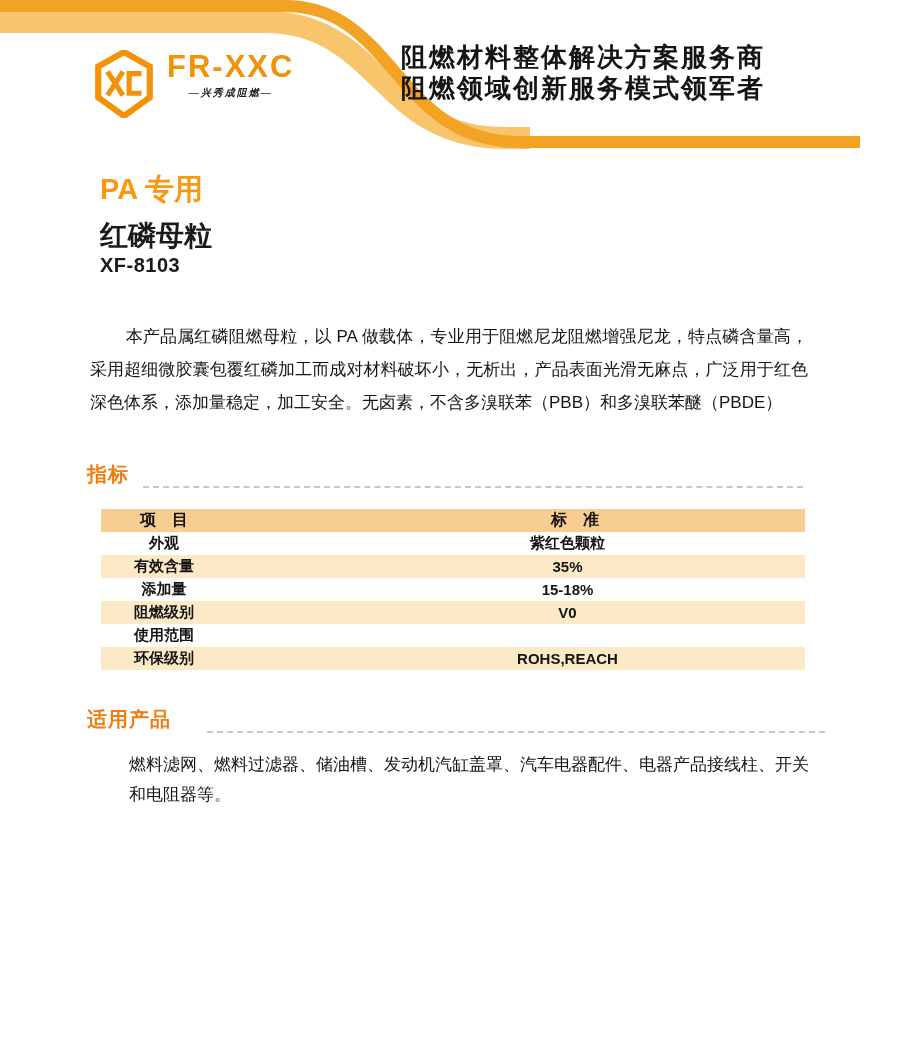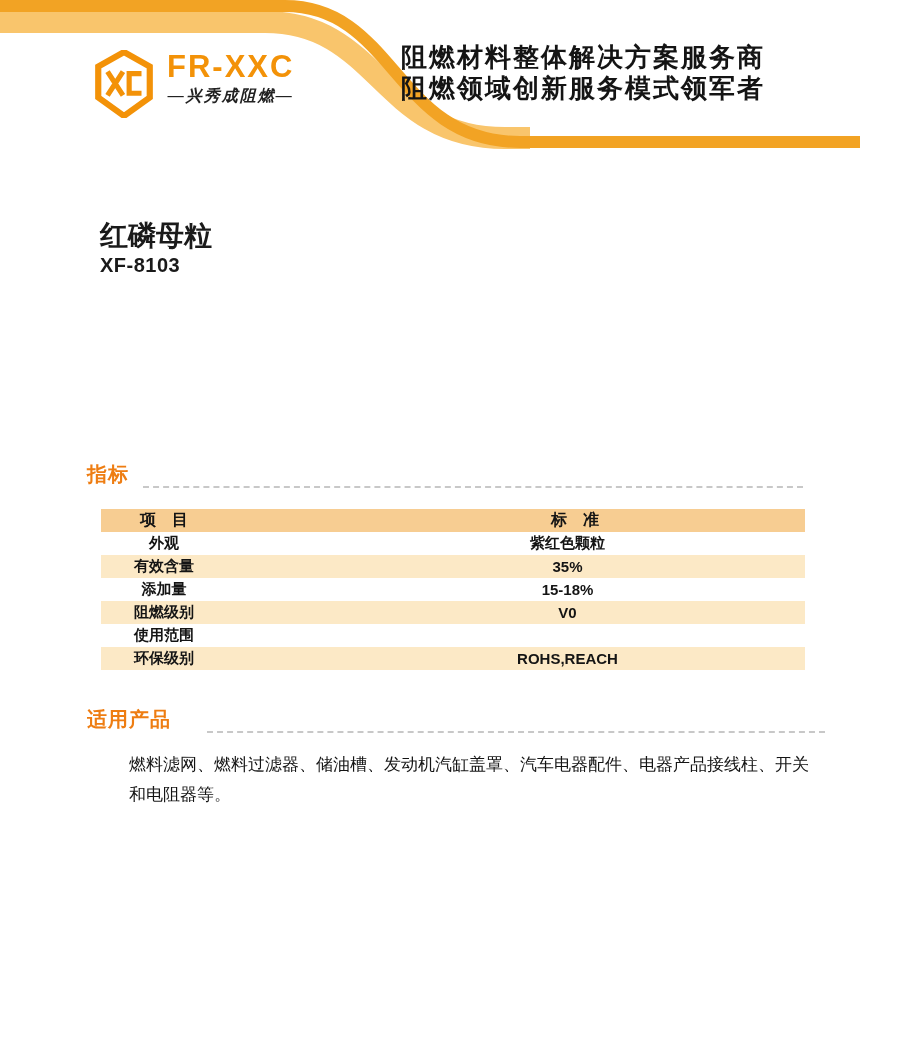--- a/index.html
+++ b/index.html
@@ -11,21 +11,21 @@
   .ribbon{position:absolute;left:0;top:0;width:900px;height:170px;display:block;}
   
   .logo{position:absolute;left:95px;top:50px;display:flex;align-items:flex-start;}
   .emblem{width:58px;height:68px;display:block;}
   .logo-text{margin-left:14px;display:flex;flex-direction:column;align-items:center;}
   .wordmark{
     font-size:31px;font-weight:800;letter-spacing:2px;color:#F39208;
     line-height:34px;font-family:"Liberation Sans",sans-serif;
   }
   .tagline{
-    margin-top:2px;font-size:16px;color:#222222;letter-spacing:2px;
+    margin-top:2px;font-size:10px;color:#222222;letter-spacing:2px;
     font-family:"Liberation Serif",serif;font-style:italic;font-weight:bold;white-space:nowrap;
   }
   
   .slogan{
     position:absolute;top:42px;right:95px;text-align:right;
     font-size:26px;line-height:31px;font-weight:900;letter-spacing:2px;color:#141414;
   }
   
   .category{position:absolute;left:100px;top:170px;font-size:29px;font-weight:bold;color:#F7980F;}
   .prod-name{position:absolute;left:100px;top:217px;font-size:28px;font-weight:bold;color:#1a1a1a;margin:0;}
@@ -79,23 +79,25 @@
       <div class="wordmark">FR-XXC</div>
       <div class="tagline">—兴秀成阻燃—</div>
     </div>
   </div>
 
   <div class="slogan">
     <div>阻燃材料整体解决方案服务商</div>
     <div>阻燃领域创新服务模式领军者</div>
   </div>
 
+  <div class="category">PA 专用</div>
   <h1 class="prod-name">红磷母粒</h1>
   <h2 class="prod-model">XF-8103</h2>
 
+  <p class="desc">本产品属红磷阻燃母粒，以 PA 做载体，专业用于阻燃尼龙阻燃增强尼龙，特点磷含量高，采用超细微胶囊包覆红磷加工而成对材料破坏小，无析出，产品表面光滑无麻点，广泛用于红色深色体系，添加量稳定，加工安全。无卤素，不含多溴联苯（PBB）和多溴联苯醚（PBDE）</p>
 
   <div class="sec-head specs">
     <span class="sec-title">指标</span>
     <span class="dashes"></span>
   </div>
 
   <div class="spec-table">
     <div class="t-row head">
       <span class="c-item">项　目</span>
       <span class="c-value">标　准</span>

